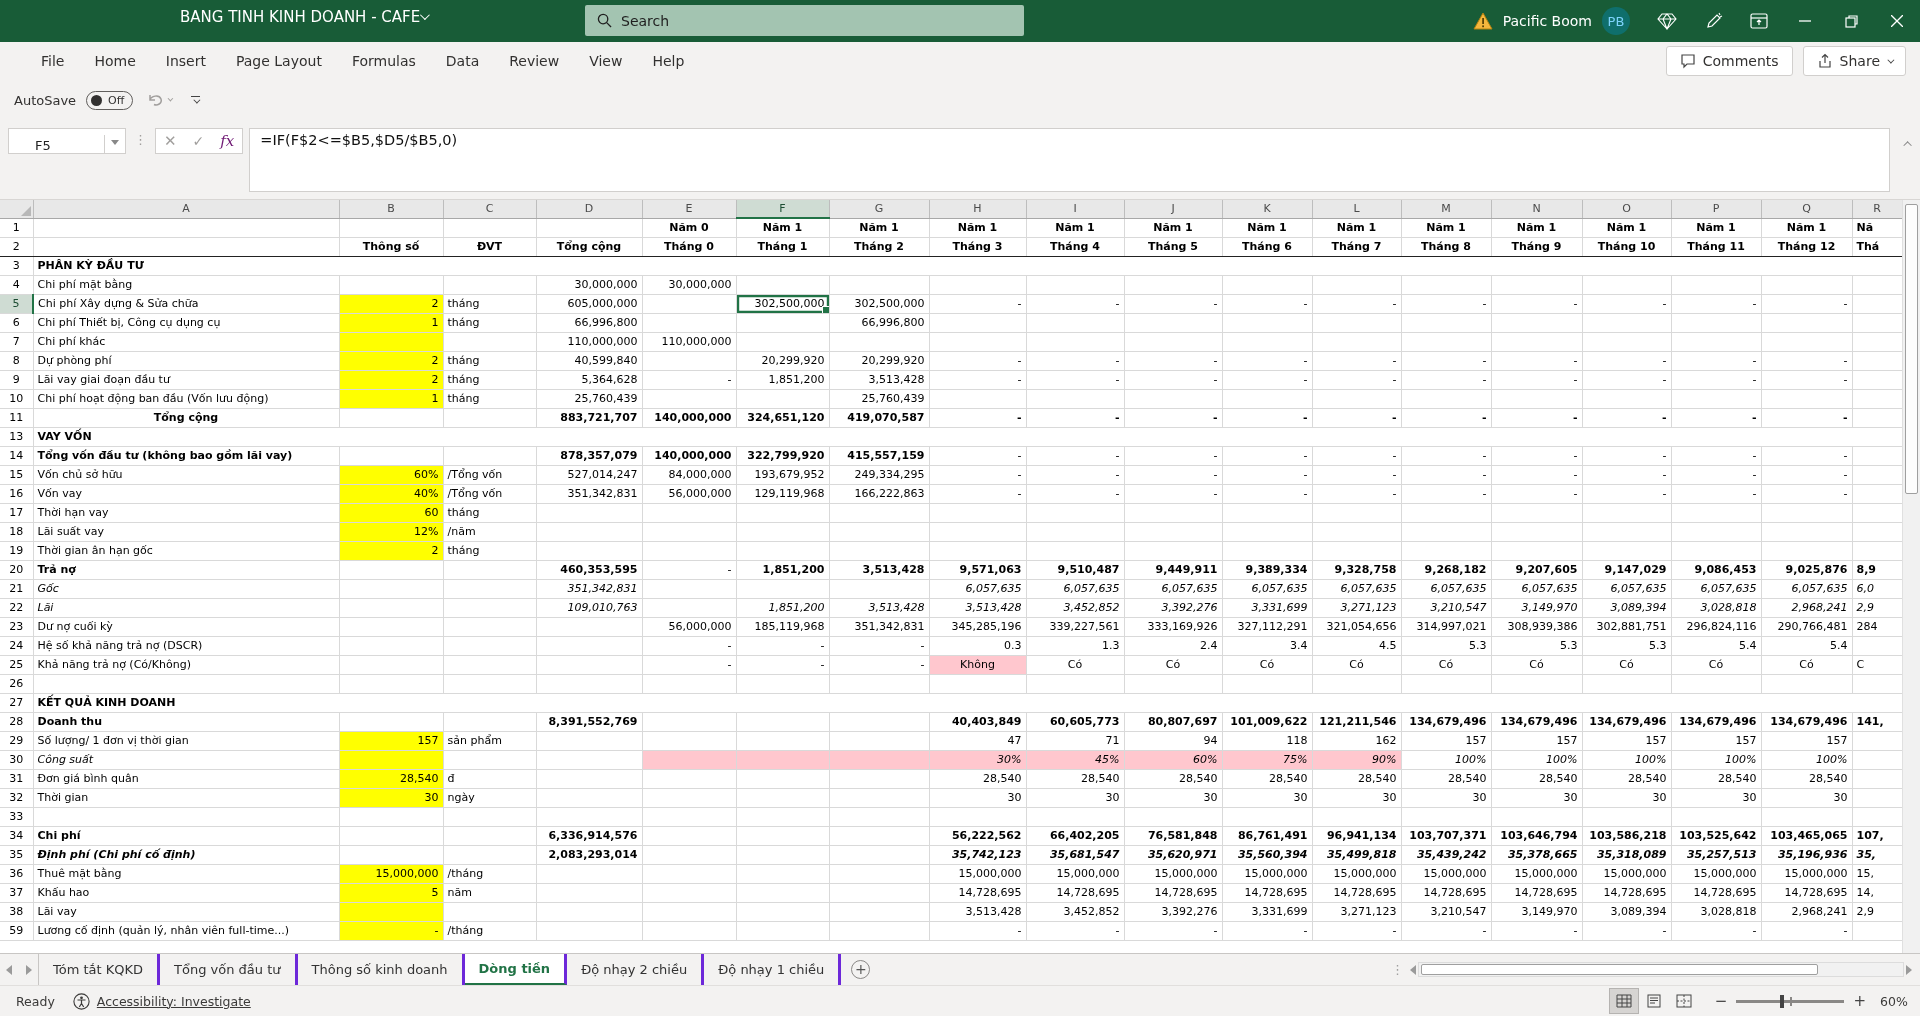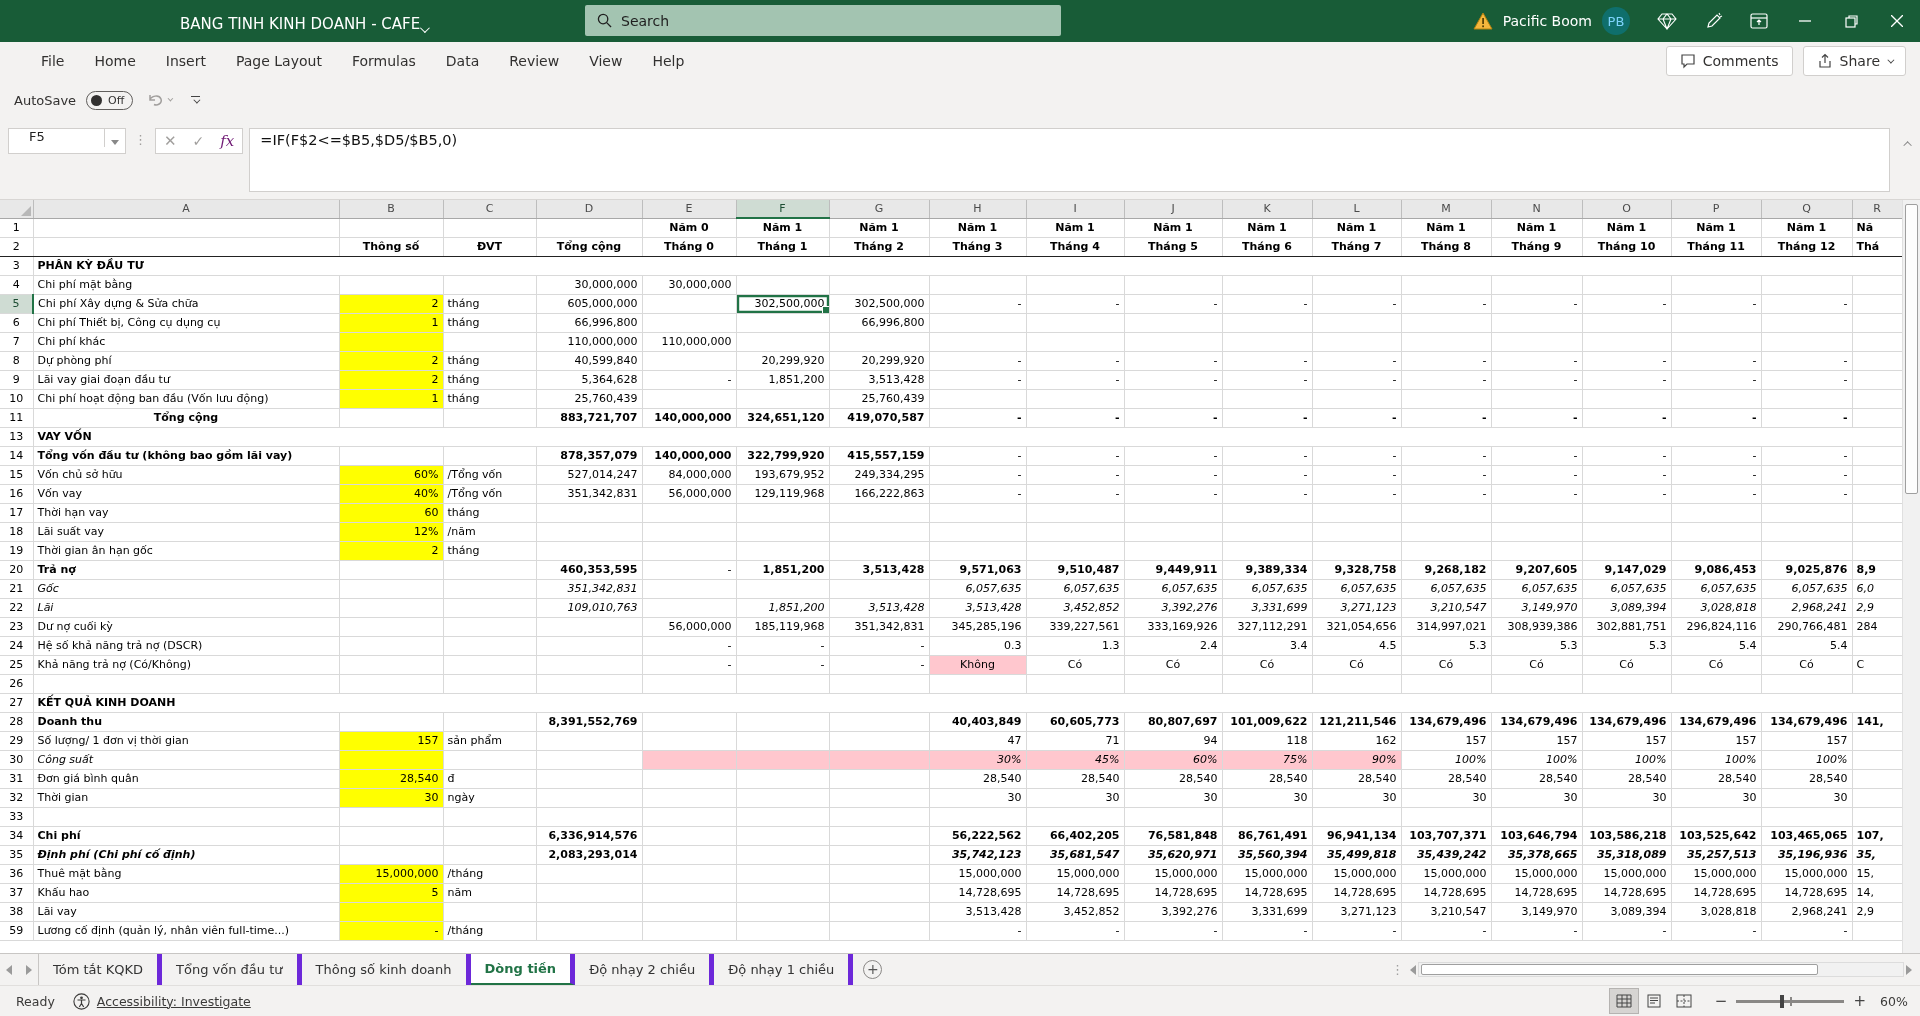--- a/index.html
+++ b/index.html
@@ -1,24 +1,24 @@
 <!DOCTYPE html>
 <html><head>
 <meta charset="utf-8">
 <style>
   * { margin:0; padding:0; box-sizing:border-box; }
   html,body { width:1920px; height:1016px; overflow:hidden; font-family:"DejaVu Sans","Liberation Sans",sans-serif; background:#fff; }
   .app { display:flex; flex-direction:column; width:1920px; height:1016px; }
 
   
   .titlebar { position:relative; height:42px; background:#185c37; color:#fff; flex:0 0 42px; }
-  .tb-title { position:absolute; left:180px; top:0; height:33px; display:flex; align-items:flex-end; font-size:15px; cursor:pointer; }
+  .tb-title { position:absolute; left:180px; top:0; height:33px; display:flex; align-items:center; font-size:15px; cursor:pointer; }
   .chev { display:inline-block; width:7px; height:7px; border-right:1.6px solid currentColor; border-bottom:1.6px solid currentColor; transform:rotate(45deg) translateY(-2px); }
   .chev.up { transform:rotate(-135deg) translateY(-2px); }
-  .tb-search { position:absolute; left:585px; top:5px; width:476px; height:31px; background:#a3c4b1; display:flex; align-items:center; gap:10px; padding-left:36px; color:#1f1f1f; font-size:14px; border-radius:2px; cursor:text; }
+  .tb-search { position:absolute; left:585px; top:5px; width:439px; height:31px; background:#a3c4b1; display:flex; align-items:center; gap:10px; padding-left:36px; color:#1f1f1f; font-size:14px; border-radius:2px; cursor:text; }
   .tb-right { position:absolute; right:0; top:0; height:42px; display:flex; align-items:center; gap:0; }
   .tb-ico { width:46px; height:42px; display:flex; align-items:center; justify-content:center; cursor:pointer; }
   .tb-user { font-size:14px; margin:0 10px 0 4px; white-space:nowrap; cursor:pointer; }
   .avatar { width:28px; height:28px; border-radius:50%; background:#0f6f6c; color:#7dd3fc; font-size:13px; display:flex; align-items:center; justify-content:center; margin-right:14px; cursor:pointer; }
   .winbtn { width:46px; height:42px; display:flex; align-items:center; justify-content:center; cursor:pointer; }
 
   
   .ribbonrow { position:relative; height:38px; flex:0 0 38px; background:#f3f2f1; display:flex; align-items:center; border-bottom:0; }
   .rtabs { display:flex; align-items:center; padding-left:26px; gap:0; }
   .rtab { font-size:14px; color:#323130; padding:0 15px; height:38px; display:flex; align-items:center; cursor:pointer; }
@@ -31,21 +31,21 @@
   .toggle { display:flex; align-items:center; gap:6px; border:1px solid #605e5c; border-radius:10px; height:19px; padding:0 8px 0 4px; cursor:pointer; }
   .toggle .dot { width:11px; height:11px; border-radius:50%; background:#323130; }
   .toggle .state { font-size:11px; color:#323130; }
   .qat-ico { color:#a19f9d; display:flex; align-items:center; gap:2px; cursor:pointer; padding:0 4px; }
   .qat-custom { margin-left:6px; display:flex; flex-direction:column; align-items:center; cursor:pointer; }
   .qat-custom .bar { width:9px; border-top:1.5px solid #444; margin-bottom:2px; }
   .qat-custom .chev { width:5px; height:5px; color:#444; }
 
   
   .fbar { position:relative; height:80px; flex:0 0 80px; background:#f3f2f1; border-bottom:1px solid #d8d6d4; display:flex; align-items:flex-start; padding:8px 30px 6px 8px; gap:0; }
-  .namebox { width:118px; height:26px; background:#fff; border:1px solid #d1cfcd; display:flex; align-items:flex-start; font-size:13px; color:#222; padding-left:20px; position:relative; cursor:text; }
+  .namebox { width:118px; height:26px; background:#fff; border:1px solid #d1cfcd; display:flex; align-items:flex-end; font-size:13px; color:#222; padding-left:26px; position:relative; cursor:text; }
   .namebox .nb-arrow { position:absolute; right:6px; top:11px; width:0; height:0; border-left:4px solid transparent; border-right:4px solid transparent; border-top:5px solid #888; }
   .nb-sep { border-left:1px solid #d1cfcd; height:18px; margin-left:24px; }
   .fbar .dots { color:#a19f9d; font-size:13px; margin:4px 8px 0 8px; letter-spacing:0; }
   .fxbox { height:26px; background:#fff; border:1px solid #d1cfcd; display:flex; align-items:center; padding:0 8px; gap:16px; margin-right:6px; }
   .fxbox .x { color:#a19f9d; font-size:15px; cursor:pointer; }
   .fxbox .ck { color:#a19f9d; font-size:14px; cursor:pointer; }
   .fxbox .fx { font-family:"DejaVu Serif","Liberation Serif",serif; font-style:italic; font-size:15px; color:#701a75; cursor:pointer; }
   .finput { flex:1; height:64px; background:#fff; border:1px solid #d1cfcd; font-size:14.5px; color:#111; padding:3px 10px; cursor:text; }
   .fcollapse { position:absolute; right:8px; top:12px; color:#888; cursor:pointer; }
   .fcollapse .chev { width:6px; height:6px; }
@@ -76,21 +76,21 @@
   .vscroll { position:absolute; top:0; right:0; bottom:0; width:18px; background:#f1f1f1; border-left:1px solid #e0e0e0; }
   .vthumb { position:absolute; top:4px; left:2px; width:13px; height:290px; background:#fdfdfd; border:1px solid #9f9f9f; border-radius:2px; }
 
   
   .tabbar { height:32px; flex:0 0 32px; background:#f3f2f1; border-top:1px solid #c8c6c4; display:flex; align-items:stretch; }
   .tabnav { display:flex; align-items:center; padding:0 6px; gap:14px; }
   .tri { width:0; height:0; border-top:5px solid transparent; border-bottom:5px solid transparent; cursor:pointer; }
   .tri.left { border-right:6px solid #9a9a9a; }
   .tri.right { border-left:6px solid #9a9a9a; }
   .stabs { display:flex; align-items:stretch; }
-  .stab { display:flex; align-items:center; padding:0 14px; font-size:13px; color:#333; border-right:5px solid #6d28d9; cursor:pointer; }
+  .stab { display:flex; align-items:center; padding:0 14px; font-size:13px; color:#333; border-right:3px solid #6d28d9; cursor:pointer; }
   .stab:first-child { border-left:1px solid #c8c6c4; }
   .stab.active { background:#fff; color:#217346; font-weight:bold; border-bottom:2.5px solid #217346; }
   .addsheet { display:flex; align-items:center; margin-left:10px; }
   .addsheet .circle { width:19px; height:19px; border:1px solid #8a8886; border-radius:50%; color:#555; font-size:14px; line-height:17px; text-align:center; cursor:pointer; }
   .tab-spacer { flex:1; }
   .tab-dots { display:flex; align-items:center; color:#a0a0a0; font-size:13px; padding:0 6px; }
   .hscroll { display:flex; align-items:center; width:510px; padding-right:8px; gap:2px; }
   .hs-track { flex:1; height:15px; background:#f1f1f1; border:1px solid #dcdcdc; position:relative; }
   .hs-thumb { position:absolute; left:2px; top:1px; height:11px; width:82%; background:#fff; border:1px solid #9f9f9f; border-radius:2px; }
 

